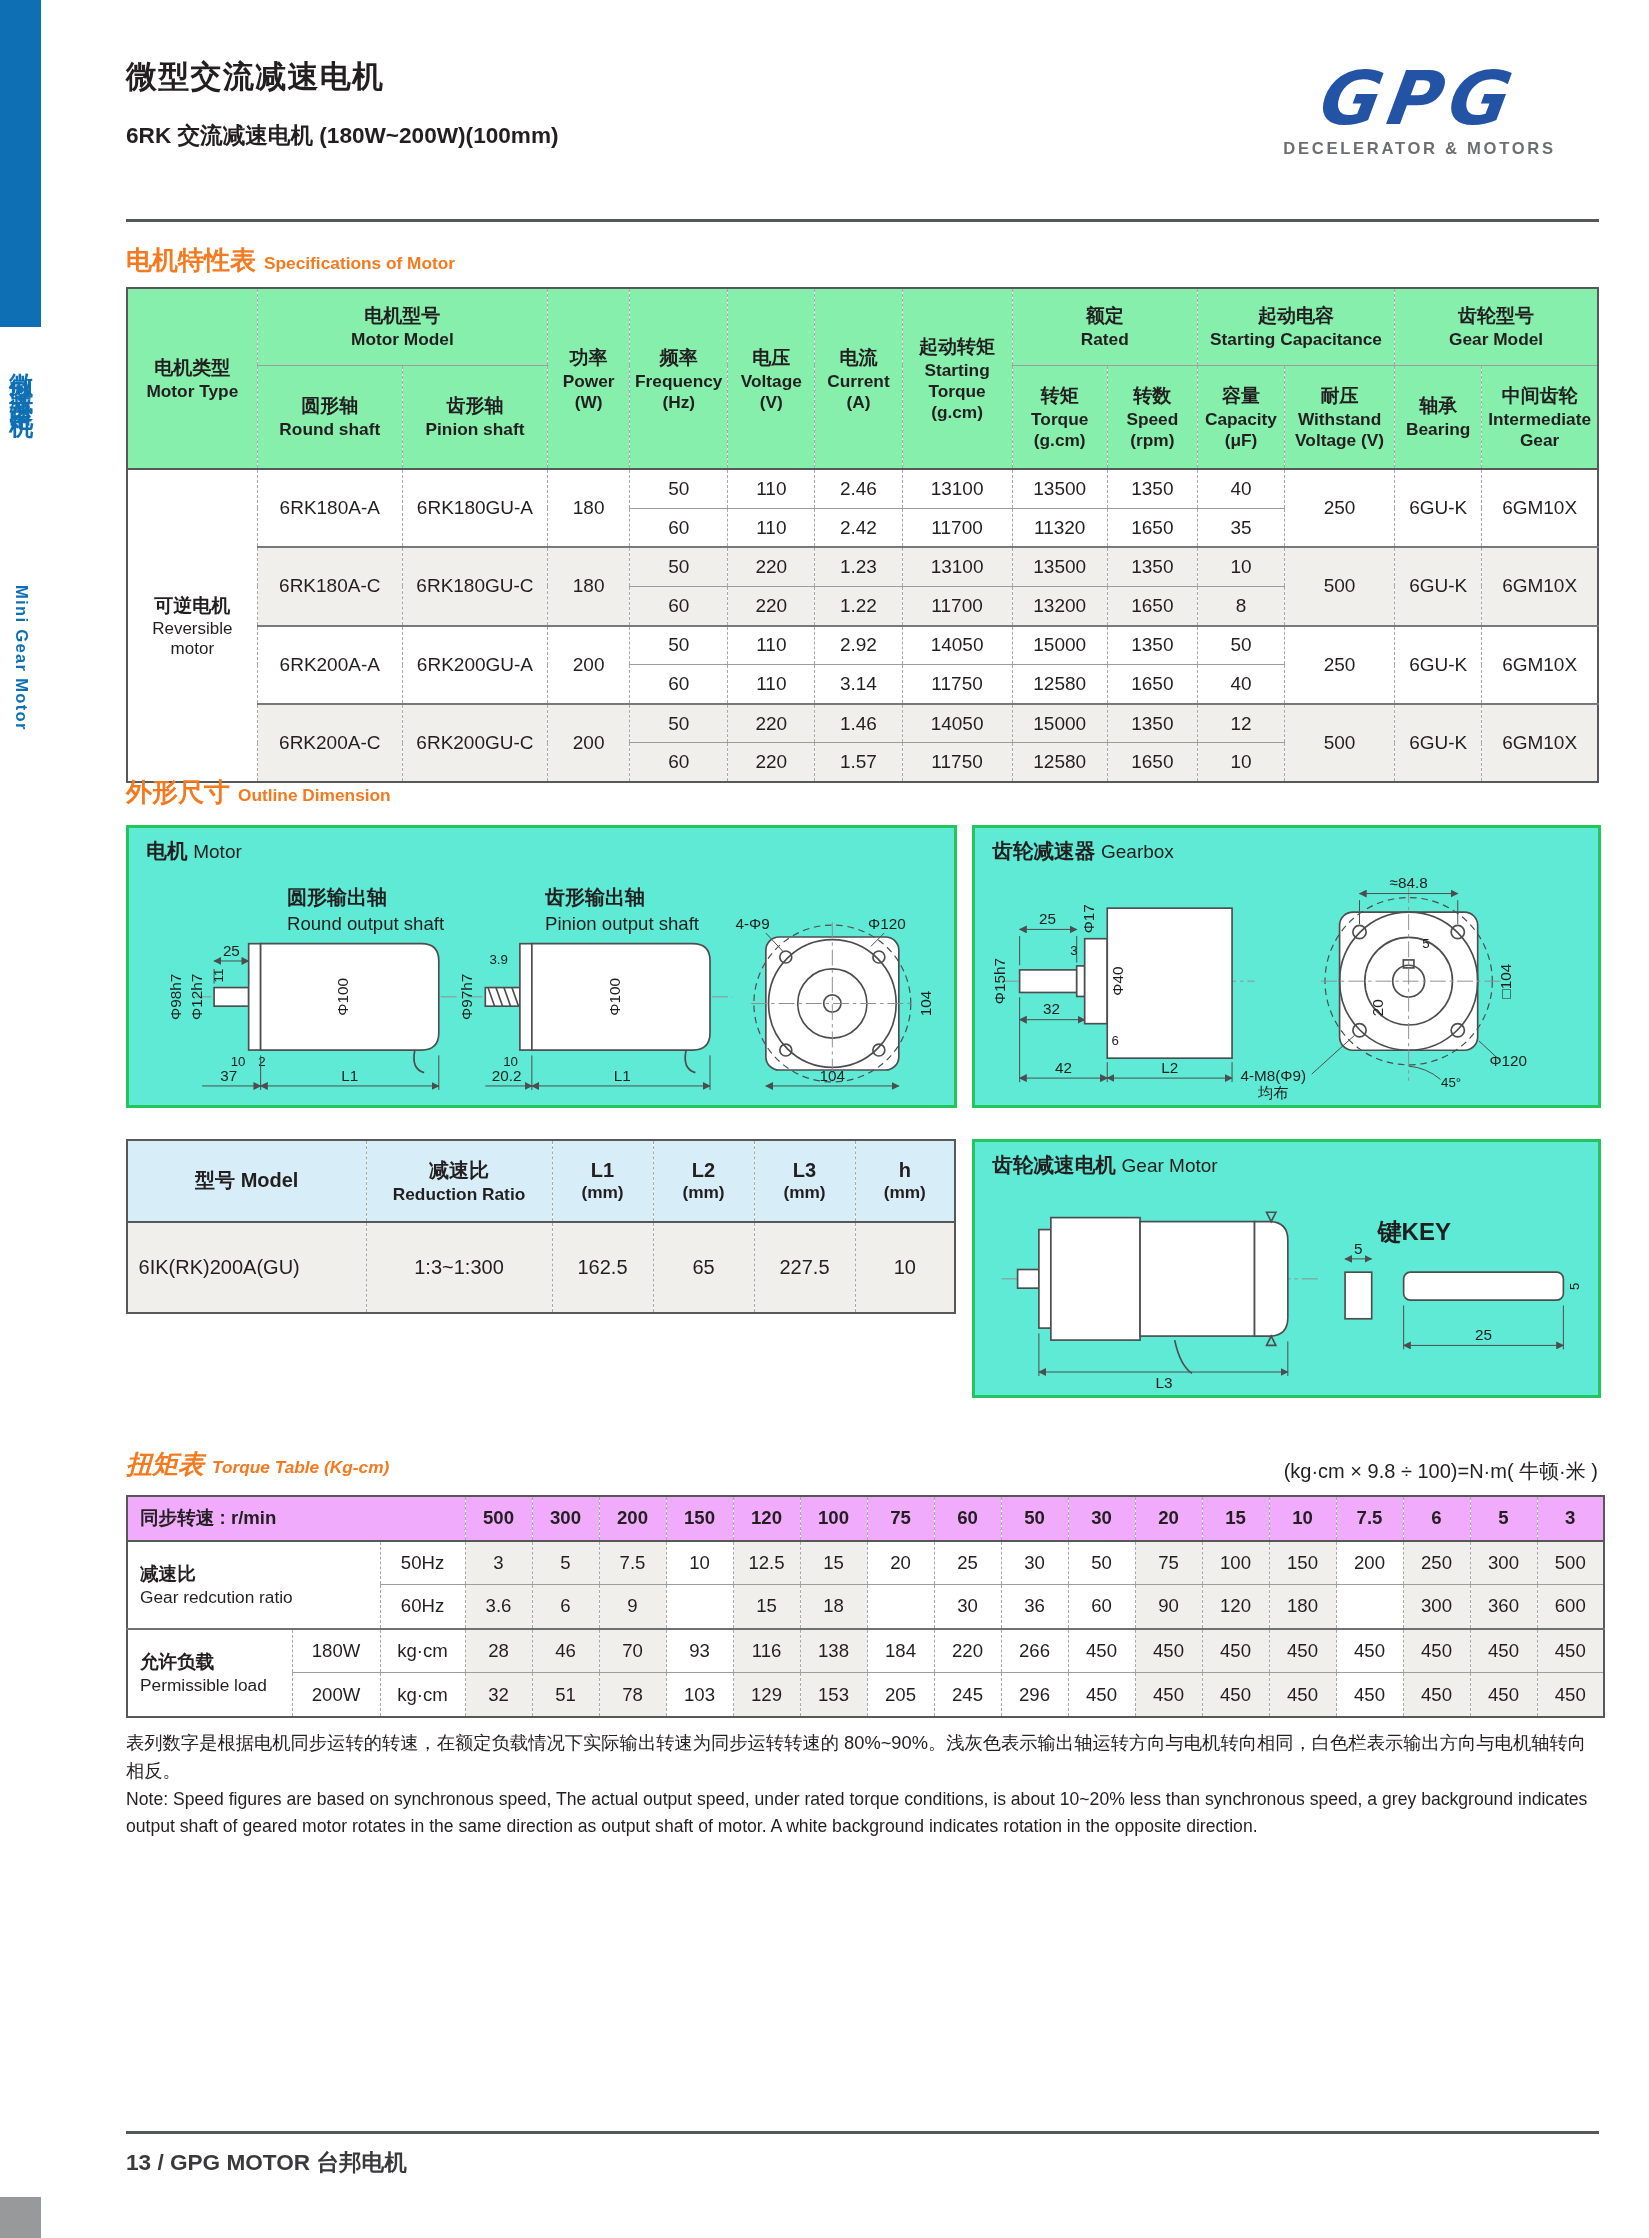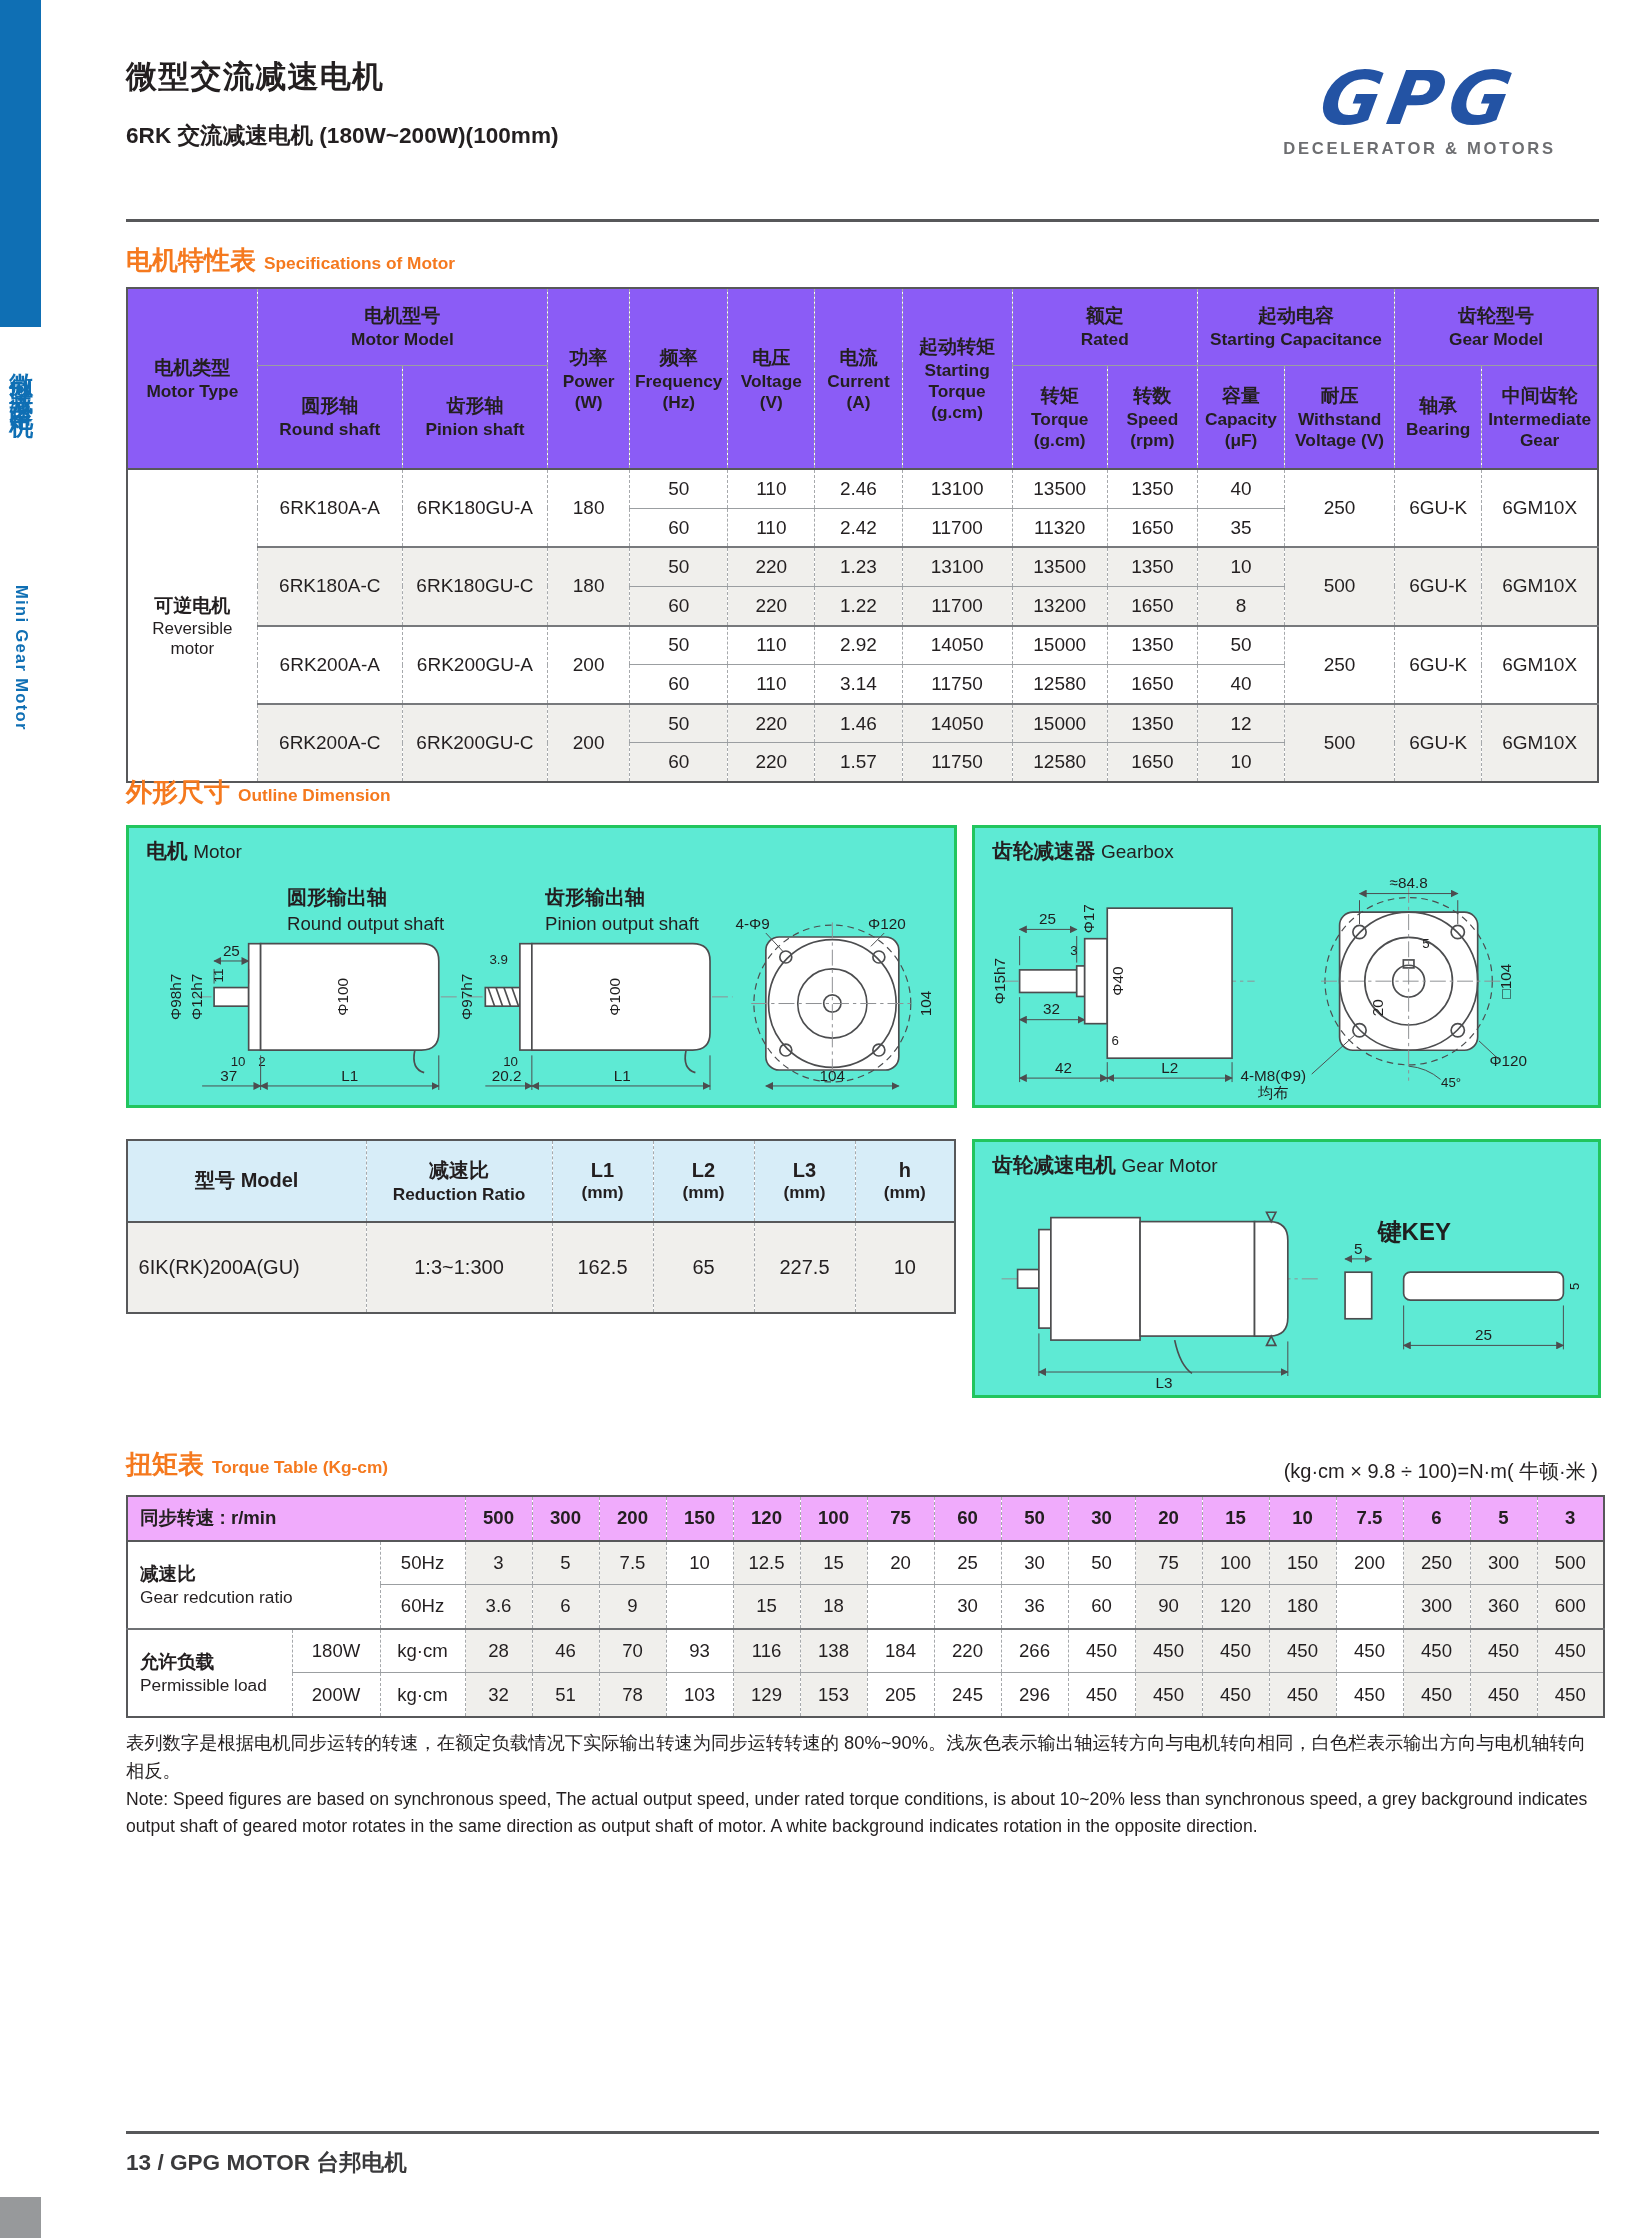--- a/index.html
+++ b/index.html
@@ -27,21 +27,21 @@
   .sec-title .en{margin-left:8px;}
   .conv{font-size:20px;color:#231f20;}
   
   table{border-collapse:collapse;table-layout:fixed;}
   td,th{text-align:center;vertical-align:middle;padding:1.3px;overflow:hidden;}
   .cnb{font-weight:bold;}
   .en{font-size:17.3px;font-weight:600;}
   
   .spec{width:1473px;border:2.7px solid #57585a;font-size:19px;background:#fff;}
   .spec th,.spec td{border-left:1.3px dashed #a6a9ac;}
-  .spec thead th{background:#8b5cf6;font-weight:bold;}
+  .spec thead th{background:#86efac;font-weight:bold;}
   .spec .h1 th{height:73px;}
   .spec .h2 th{border-top:1.3px solid #9b9ea1;height:100px;}
   .spec thead{border-bottom:2px solid #57585a;}
   .spec tbody td{height:35px;font-weight:normal;}
   .spec tr.altr > td{background:#f0efec;}
   .spec tr.gtop > td{border-top:2px solid #77797c;}
   .spec tr.r1 > td{border-top:1.3px solid #9b9ea1;}
   .spec .mt{background:#ffffff;}
   .spec .en2{font-size:17px;}
   
@@ -548,21 +548,21 @@
       <rect class="fil" x="644" y="140" width="240" height="42" rx="10"></rect>
       <line class="dm" x1="644" y1="250" x2="884" y2="250" marker-start="url(#ar3)" marker-end="url(#ar3)"></line>
       <line class="dm" x1="644" y1="190" x2="644" y2="256"></line>
         <line class="dm" x1="884" y1="190" x2="884" y2="256"></line>
       <text class="dt" x="764" y="242">25</text>
       <text class="dt sm" x="908" y="161" transform="rotate(-90 908 161)">5</text>
     </g>
   </svg>
 </div>
 
-<div class="abs sec-title" style="left:126px;top:1447px;">
+<div class="abs sec-title" style="left:126px;top:1447px;font-style:italic;">
   <span>扭矩表</span><span class="en">Torque Table (Kg-cm)</span>
 </div>
 <div class="abs conv" style="top:1458px;right:51px;">(kg·cm × 9.8 ÷ 100)=N·m( 牛顿·米 )</div>
 
 <table class="abs tq" style="left:126px;top:1495px;">
   <colgroup>
     <col style="width:165px">
       <col style="width:88px">
       <col style="width:85px">
     <col span="17" style="width:67px">

